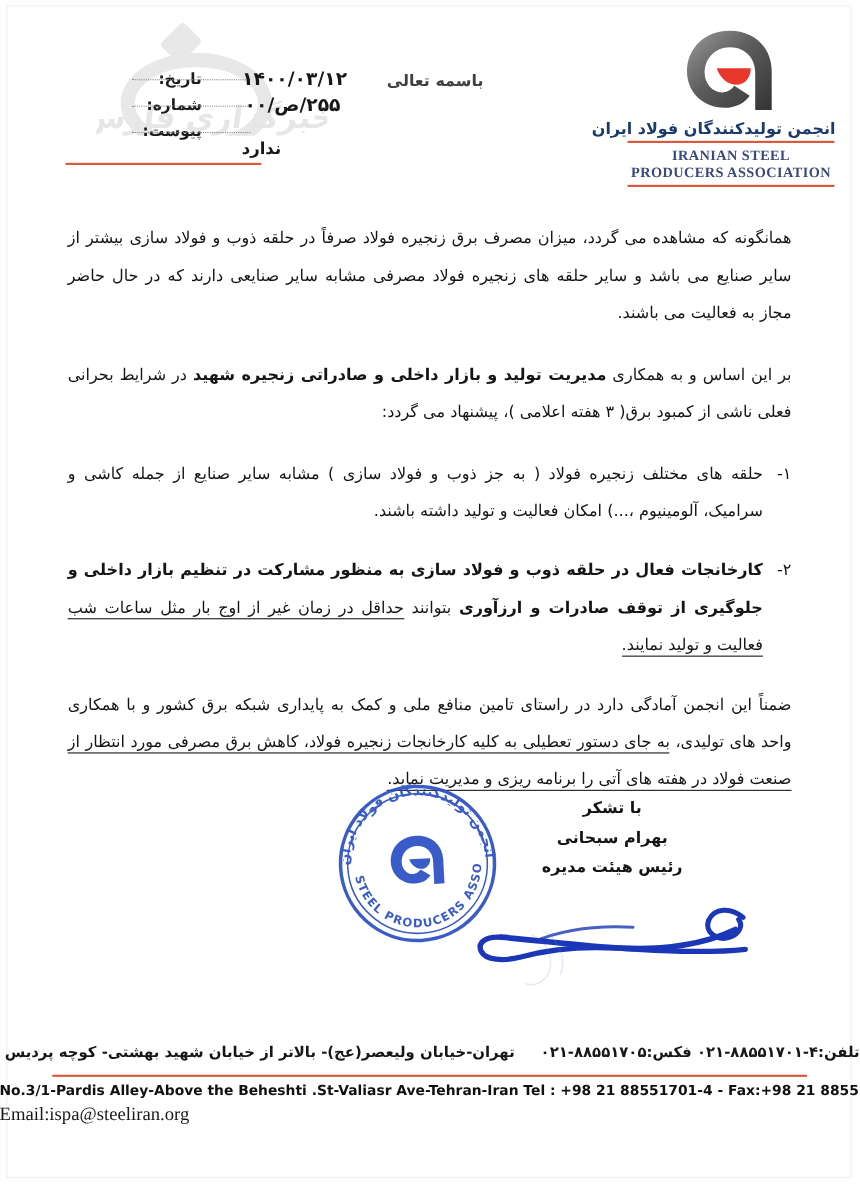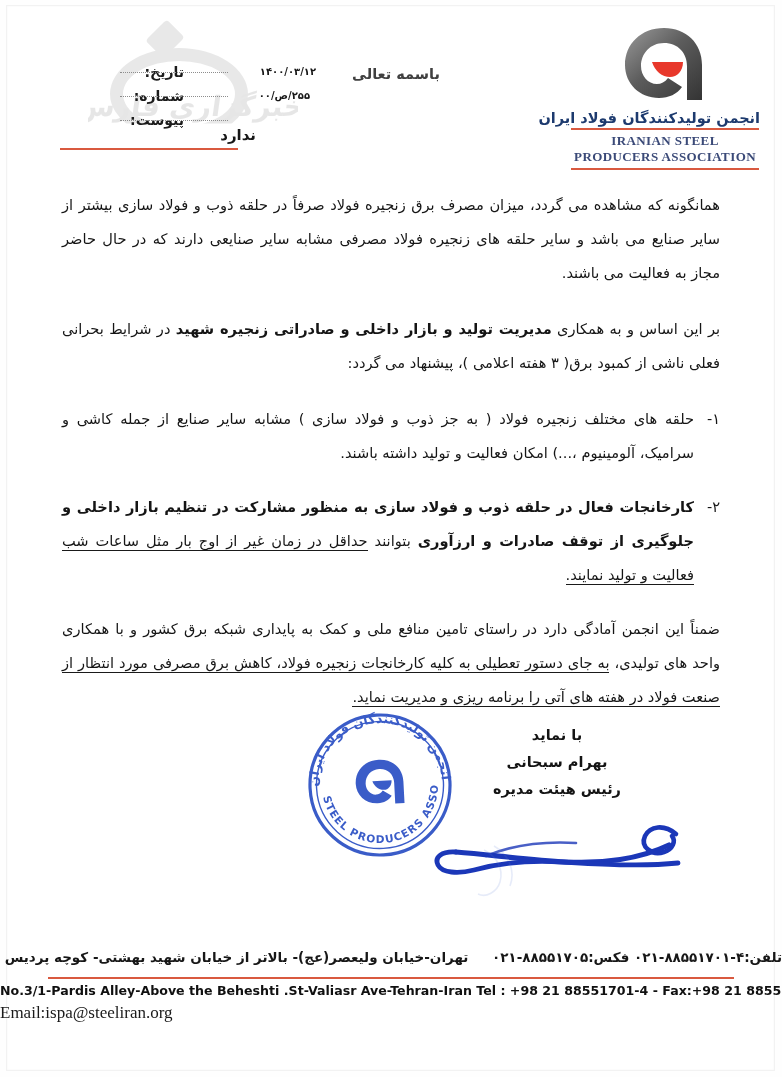--- a/index.html
+++ b/index.html
@@ -35,21 +35,21 @@
     position:relative;height:24px;line-height:24px;
     font-size:14px;font-weight:bold;color:#1b1b1b;
     white-space:nowrap;
   }
   .meta-row .lbl{position:absolute;right:136px;}
   .meta-row .dots{
     position:absolute;right:92px;width:108px;top:11px;height:1px;
     border-bottom:1.5px dotted #8d8d8d;
   }
   .meta-row .val{
-    position:absolute;right:18px;font-size:10px;color:#171717;
+    position:absolute;right:18px;font-size:17px;color:#171717;
     letter-spacing:.5px;
   }
   .meta-row.r1 .val{right:4px;}
   .meta-row.r2 .val{right:10px;}
   .meta-row.r3{height:34px;}
   .meta-row.r3 .val{right:64px;top:15px;font-size:15px;}
 
   .meta-rule{
     position:absolute;left:60px;top:148px;width:178px;height:0;
     border-top:2.2px solid #d9593f;
@@ -95,21 +95,21 @@
     width:188px;height:0;border-top:2.2px solid #d9593f;margin:2px auto 0 auto;
   }
   .logo-underline.second{margin-top:3px;}
 
   
   .body{
     position:absolute;right:62px;left:62px;top:188px;
     direction:rtl;text-align:justify;
     font-size:14.6px;line-height:34px;color:#151515;
   }
-  .para{margin:0 0 22px 0;text-align:justify;text-justify:inter-word;}
+  .para{margin:12px 0 22px 0;text-align:justify;text-justify:inter-word;}
   .para b{font-weight:bold;}
   .u{border-bottom:1.1px solid #1a1a1a;padding-bottom:1px;}
 
   .listitem{
     display:flex;flex-direction:row;margin:0 0 20px 0;
   }
   .listitem .num{
     flex:0 0 auto;width:26px;font-size:14.6px;line-height:34px;
   }
   .listitem .txt{flex:1 1 auto;text-align:justify;}
@@ -233,21 +233,21 @@
 
     <div class="listitem">
       <div class="num">۲-</div>
       <div class="txt"><b>کارخانجات فعال در حلقه ذوب و فولاد سازی </b><b>به منظور مشارکت در تنظیم بازار داخلی و جلوگیری از توقف صادرات و ارزآوری</b><span> بتوانند </span><span class="u">حداقل در زمان غیر از اوج بار مثل ساعات شب فعالیت و تولید نمایند.</span></div>
     </div>
 
     <p class="para"><span>ضمناً این انجمن آمادگی دارد در راستای تامین منافع ملی و کمک به پایداری شبکه برق کشور و با همکاری واحد های تولیدی، </span><span class="u">به جای دستور تعطیلی به کلیه کارخانجات زنجیره فولاد، کاهش برق مصرفی مورد انتظار از صنعت فولاد در هفته های آتی را برنامه ریزی و مدیریت نماید.</span></p>
   </div>
 
   <div class="signature">
-    <div>با نماید</div>
+    <div>با تشکر</div>
     <div>بهرام سبحانی</div>
     <div>رئیس هیئت مدیره</div>
   </div>
 
   <svg class="sign-ink" viewBox="0 0 270 78" xmlns="http://www.w3.org/2000/svg">
     <g fill="none" stroke="#1b37b8" stroke-linecap="round" stroke-linejoin="round">
       <path d="M250 22 C238 12 224 14 219 24 C214 35 226 44 238 40 C247 37 250 29 246 24" stroke-width="4.6"></path>
       <path d="M243 33 C214 47 176 52 140 50 C104 48 66 43 30 40" stroke-width="5.2"></path>
       <path d="M30 40 C16 39 8 45 12 53 C16 61 32 62 48 58 C74 51 104 48 136 50
                C172 52 214 55 252 51" stroke-width="4.8"></path>

